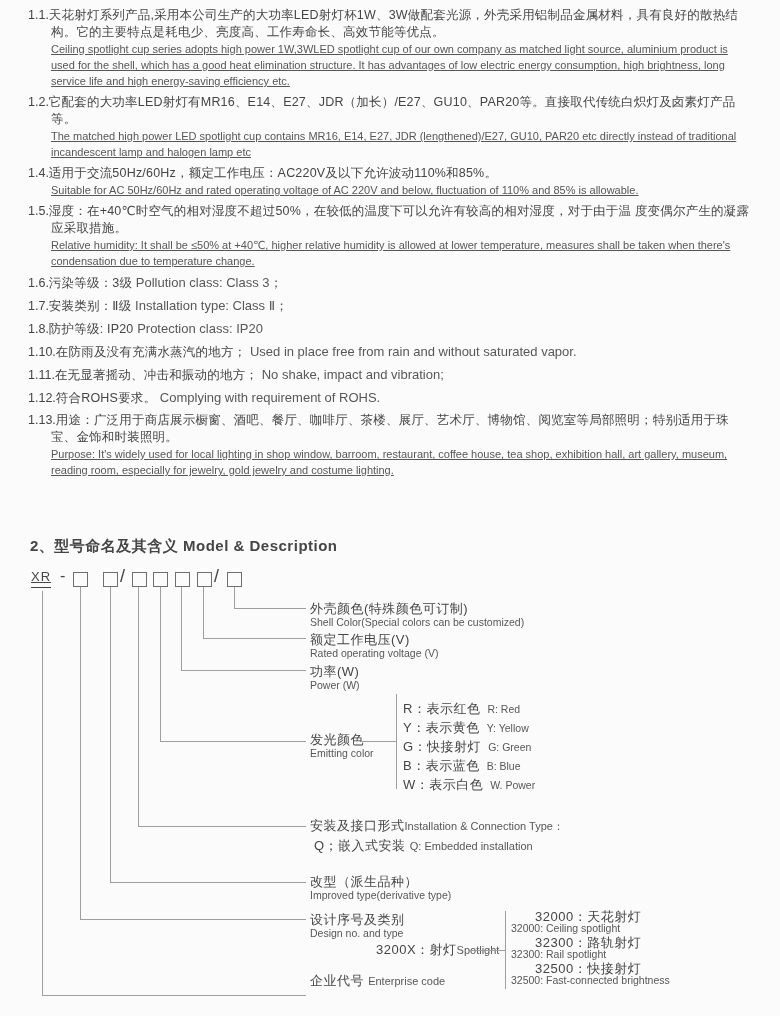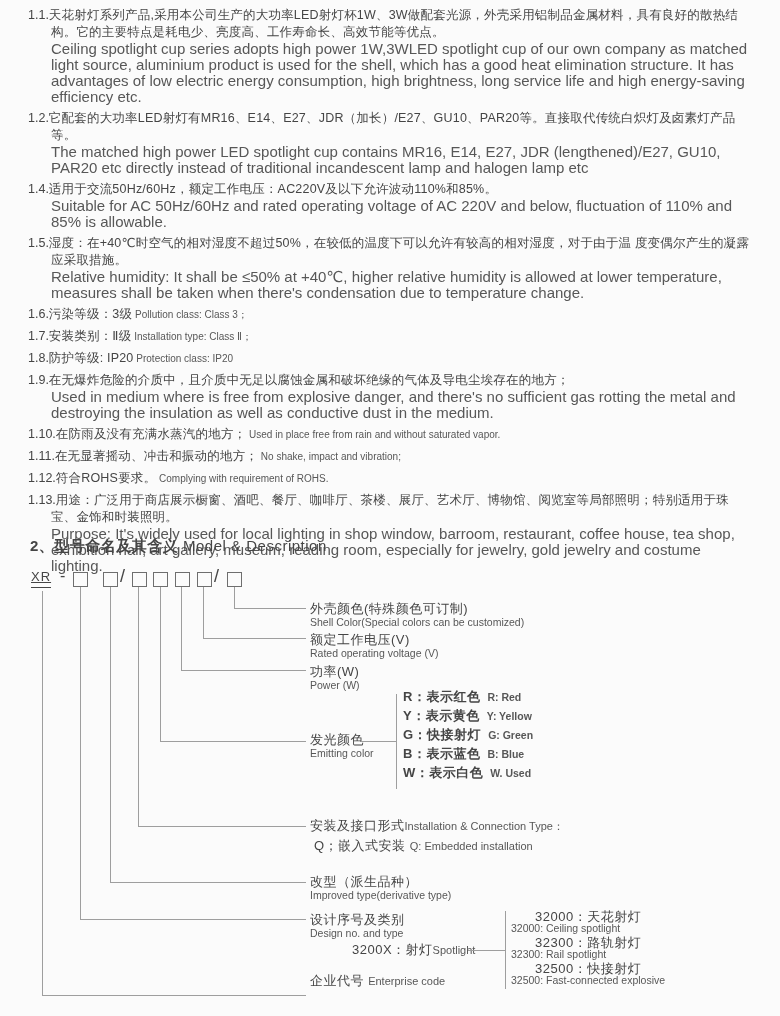--- a/index.html
+++ b/index.html
@@ -16,43 +16,43 @@
     color:var(--text);
   }
   .page{position:relative;width:780px;height:1016px;overflow:hidden;background:var(--bg);}
 
   
   .sec1{position:absolute;top:7px;left:28px;width:726px;}
   .item{margin-bottom:5px;}
   .item p{margin:0;}
   .item .zh{font-size:12.5px;line-height:17px;padding-left:23px;text-indent:-23px;letter-spacing:.2px;}
   .item .no{letter-spacing:0;}
-  .item .en{font-size:15px;line-height:16px;margin-left:23px;color:var(--text-en);letter-spacing:0;}
-  .en-inline{font-size:10px;color:var(--text-en);letter-spacing:0;}
+  .item .en{font-size:11px;line-height:16px;margin-left:23px;color:var(--text-en);letter-spacing:0;text-decoration:underline;}
+  .en-inline{font-size:13px;color:var(--text-en);letter-spacing:0;}
 
   
   .sec2{position:absolute;top:530px;left:0;width:780px;height:486px;}
   .s2-title{position:absolute;left:30px;top:6px;margin:0;font-size:15px;line-height:20px;font-weight:bold;letter-spacing:.5px;}
-  .s2-title .ten{font-weight:normal;}
+  .s2-title .ten{font-weight:bold;}
 
   .xr{position:absolute;left:31px;top:37px;font-size:13px;line-height:19px;letter-spacing:1px;border-bottom:1px solid var(--text);padding-bottom:1px;text-decoration:underline;}
   .dash{position:absolute;left:60px;top:38px;font-size:16px;line-height:16px;}
   .slash{position:absolute;top:37px;font-size:18px;line-height:18px;}
   .mbox{position:absolute;top:42px;width:15px;height:15px;border:1.5px solid var(--box);box-sizing:border-box;background:var(--bg);}
 
   .conn{position:absolute;border-left:1px solid var(--line);border-bottom:1px solid var(--line);}
   .hline{position:absolute;border-top:1px solid var(--line);height:0;}
   .vline{position:absolute;border-left:1px solid var(--line);width:0;}
 
   .lbl{position:absolute;left:310px;}
   .lzh{font-size:13px;line-height:15px;letter-spacing:.5px;}
   .len{font-size:10.5px;line-height:13px;color:var(--text-en);}
   .inlineEn{font-size:11px;color:var(--text-en);letter-spacing:0;}
 
-  .copt-list{position:absolute;left:403px;top:156px;font-weight:bold;}
+  .copt-list{position:absolute;left:403px;top:168px;}
   .copt{height:19px;line-height:19px;white-space:nowrap;}
   .copt .czh{font-size:13px;letter-spacing:.5px;}
   .copt .cen{font-size:10.5px;color:var(--text-en);margin-left:7px;}
 
   .dtype-list{position:absolute;left:511px;top:380px;}
   .dtype{margin-bottom:2px;}
   .dtype .dzh{font-size:13px;line-height:13px;letter-spacing:.5px;margin-left:24px;}
   .dtype .den{font-size:10.5px;line-height:11px;color:var(--text-en);}
 </style>
 </head>
@@ -78,24 +78,20 @@
         <p class="en">Relative humidity: It shall be ≤50% at +40℃, higher relative humidity is allowed at lower temperature, measures shall be taken when there's condensation due to temperature change.</p>
       </div>
       <div class="item">
         <p class="zh"><span class="no">1.6.</span>污染等级：3级<span class="en-inline"> Pollution class: Class 3；</span></p>
       </div>
       <div class="item">
         <p class="zh"><span class="no">1.7.</span>安装类别：Ⅱ级<span class="en-inline"> Installation type: Class Ⅱ；</span></p>
       </div>
       <div class="item">
         <p class="zh"><span class="no">1.8.</span>防护等级: IP20<span class="en-inline"> Protection class: IP20</span></p>
-      </div>
-      <div class="item">
-        <p class="zh"><span class="no">1.9.</span>在无爆炸危险的介质中，且介质中无足以腐蚀金属和破坏绝缘的气体及导电尘埃存在的地方；</p>
-        <p class="en">Used in medium where is free from explosive danger, and there's no sufficient gas rotting the metal and destroying the insulation as well as conductive dust in the medium.</p>
       </div>
       <div class="item">
         <p class="zh"><span class="no">1.10.</span>在防雨及没有充满水蒸汽的地方；<span class="en-inline"> Used in place free from rain and without saturated vapor.</span></p>
       </div>
       <div class="item">
         <p class="zh"><span class="no">1.11.</span>在无显著摇动、冲击和振动的地方；<span class="en-inline"> No shake, impact and vibration;</span></p>
       </div>
       <div class="item">
         <p class="zh"><span class="no">1.12.</span>符合ROHS要求。<span class="en-inline"> Complying with requirement of ROHS.</span></p>
       </div>
@@ -150,47 +146,47 @@
       <div class="len">Improved type(derivative type)</div>
     </div>
     <div class="lbl" style="top:288px">
       <div class="lzh"><span>安装及接口形式</span><span class="inlineEn">Installation &amp; Connection Type：</span></div>
       <div class="lzh" style="margin-top:4px;padding-left:4px"><span>Q；嵌入式安装</span> <span class="inlineEn">Q: Embedded installation</span></div>
     </div>
     <div class="lbl" style="top:382px">
       <div class="lzh">设计序号及类别</div>
       <div class="len">Design no. and type</div>
     </div>
-    <div class="lbl" style="left:352px;top:412px">
+    <div class="lbl" style="left:376px;top:412px">
       <div class="lzh"><span>3200X：射灯</span><span class="inlineEn">Spotlight</span></div>
     </div>
     <div class="lbl" style="top:443px">
       <div class="lzh"><span>企业代号</span> <span class="inlineEn">Enterprise code</span></div>
     </div>
 
     <div class="hline" style="left:361px;top:211px;width:35px"></div>
     <div class="vline" style="left:396px;top:164px;height:95px"></div>
     <div class="copt-list" id="copt-list">
         <div class="copt"><span class="czh">R：表示红色</span><span class="cen">R: Red</span></div>
         <div class="copt"><span class="czh">Y：表示黄色</span><span class="cen">Y: Yellow</span></div>
         <div class="copt"><span class="czh">G：快接射灯</span><span class="cen">G: Green</span></div>
         <div class="copt"><span class="czh">B：表示蓝色</span><span class="cen">B: Blue</span></div>
-        <div class="copt"><span class="czh">W：表示白色</span><span class="cen">W. Used</span></div>
+        <div class="copt"><span class="czh">W：表示白色</span><span class="cen">W. Power</span></div>
       </div>
 
     <div class="hline" style="left:468px;top:420px;width:37px"></div>
     <div class="vline" style="left:505px;top:381px;height:78px"></div>
     <div class="dtype-list" id="dtype-list">
         <div class="dtype">
           <div class="dzh">32000：天花射灯</div>
           <div class="den">32000: Ceiling spotlight</div>
         </div>
         <div class="dtype">
           <div class="dzh">32300：路轨射灯</div>
           <div class="den">32300: Rail spotlight</div>
         </div>
         <div class="dtype">
           <div class="dzh">32500：快接射灯</div>
-          <div class="den">32500: Fast-connected explosive</div>
+          <div class="den">32500: Fast-connected brightness</div>
         </div>
       </div>
   </section>
 </div>
 
 </body></html>

